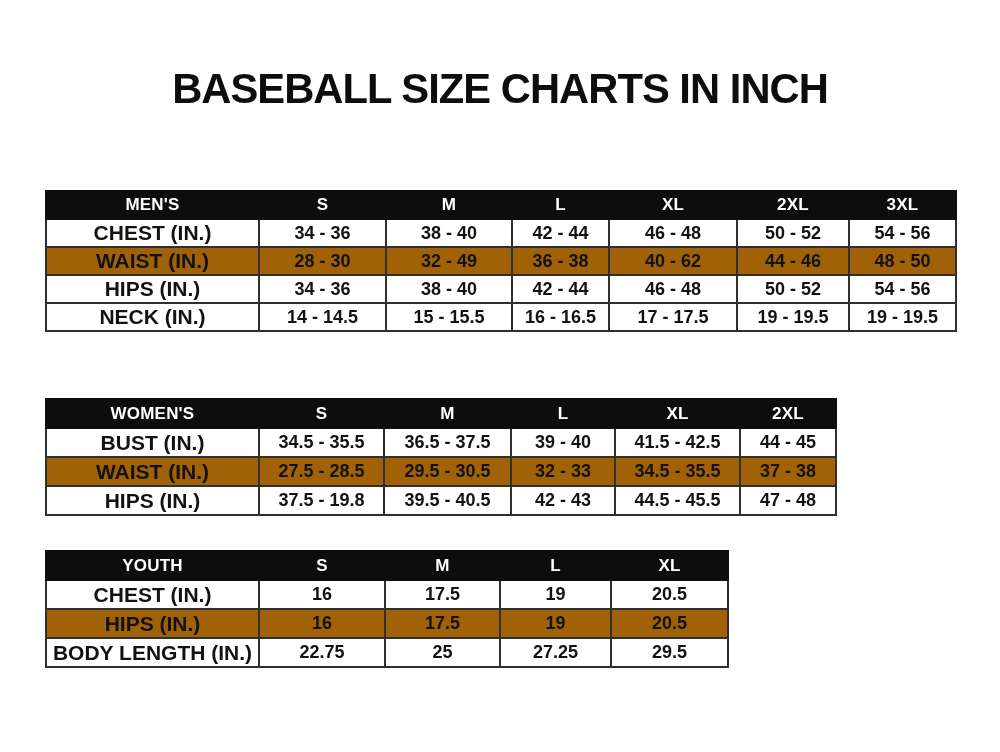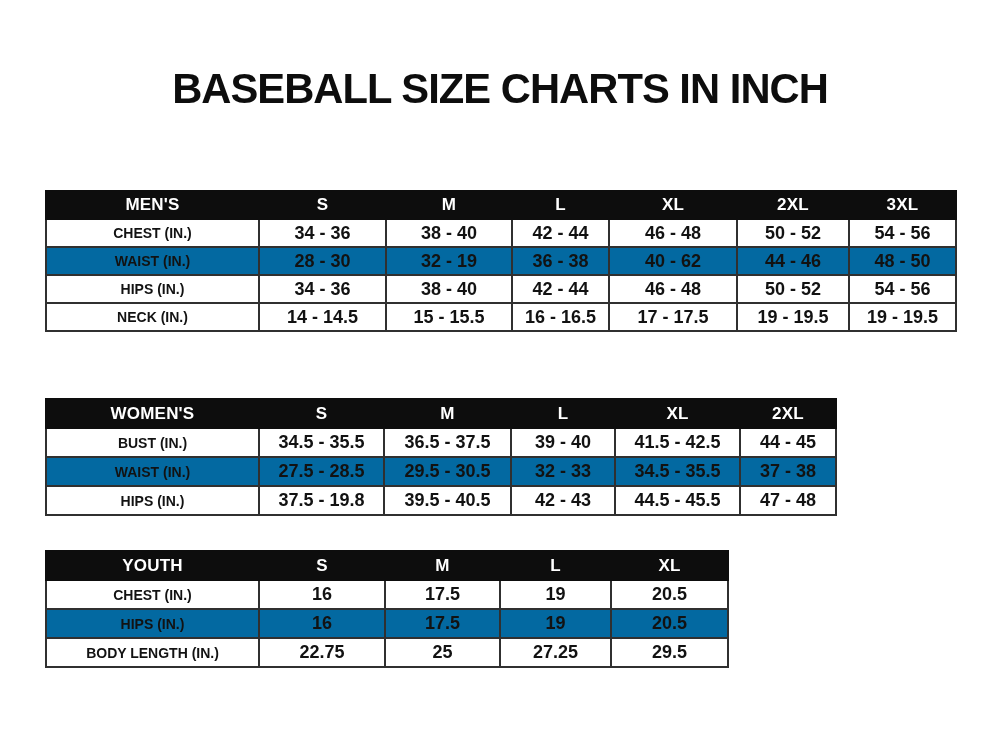--- a/index.html
+++ b/index.html
@@ -49,24 +49,24 @@
     border: 2px solid #303030;
     text-align: center;
     font-weight: bold;
     font-size: 18px;
     color: #121212;
     height: 27px;
     padding: 0;
     background: #ffffff;
   }
   table.size-table tr.alt td {
-    background: #0369a1;
+    background: #a16207;
   }
   table.size-table td.lbl {
-    font-size: 14px;
+    font-size: 21px;
   }
   #mens-table   { top: 190px; left: 45px; width: 910px; }
   #womens-table { top: 398px; left: 45px; width: 790px; }
   #youth-table  { top: 550px; left: 45px; width: 682px; }
   #mens-table td, #mens-table th { height: 26px; }
 </style>
 </head>
 <body>
 
 <div class="page">
@@ -100,21 +100,21 @@
         <td>34 - 36</td>
         <td>38 - 40</td>
         <td>42 - 44</td>
         <td>46 - 48</td>
         <td>50 - 52</td>
         <td>54 - 56</td>
       </tr>
       <tr class="alt">
         <td class="lbl">WAIST (IN.)</td>
         <td>28 - 30</td>
-        <td>32 - 19</td>
+        <td>32 - 49</td>
         <td>36 - 38</td>
         <td>40 - 62</td>
         <td>44 - 46</td>
         <td>48 - 50</td>
       </tr>
       <tr>
         <td class="lbl">HIPS (IN.)</td>
         <td>34 - 36</td>
         <td>38 - 40</td>
         <td>42 - 44</td>

